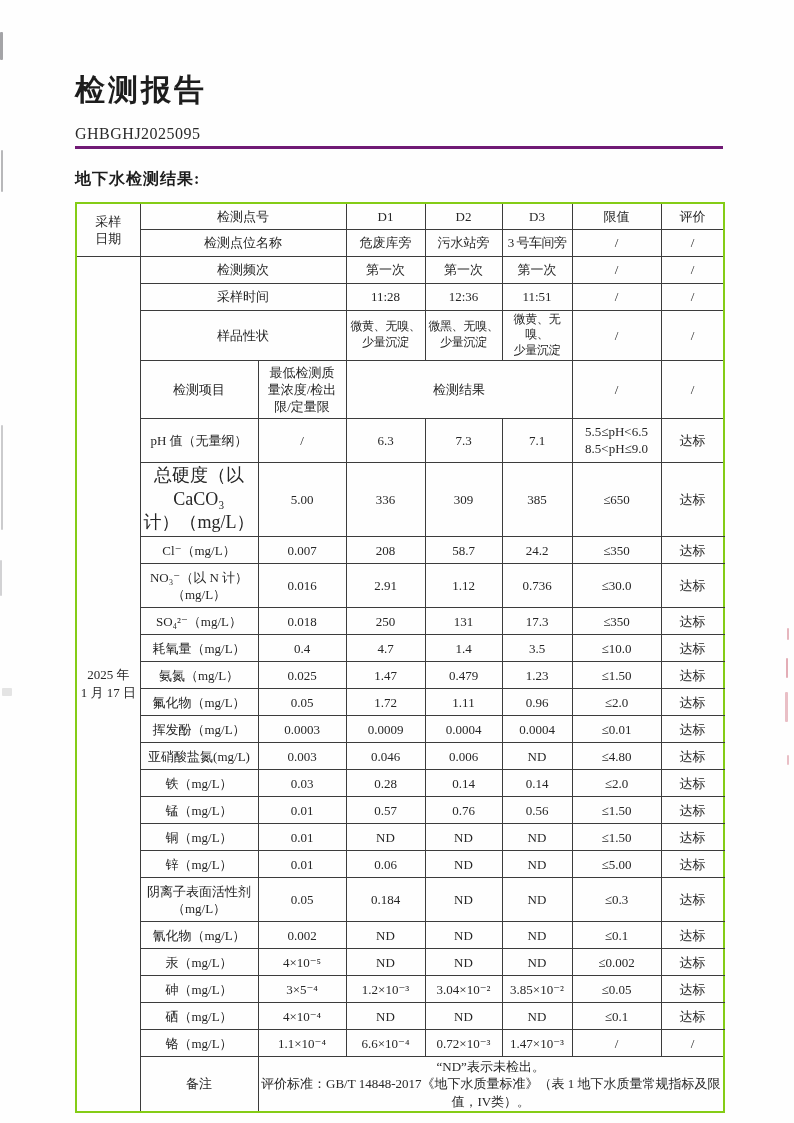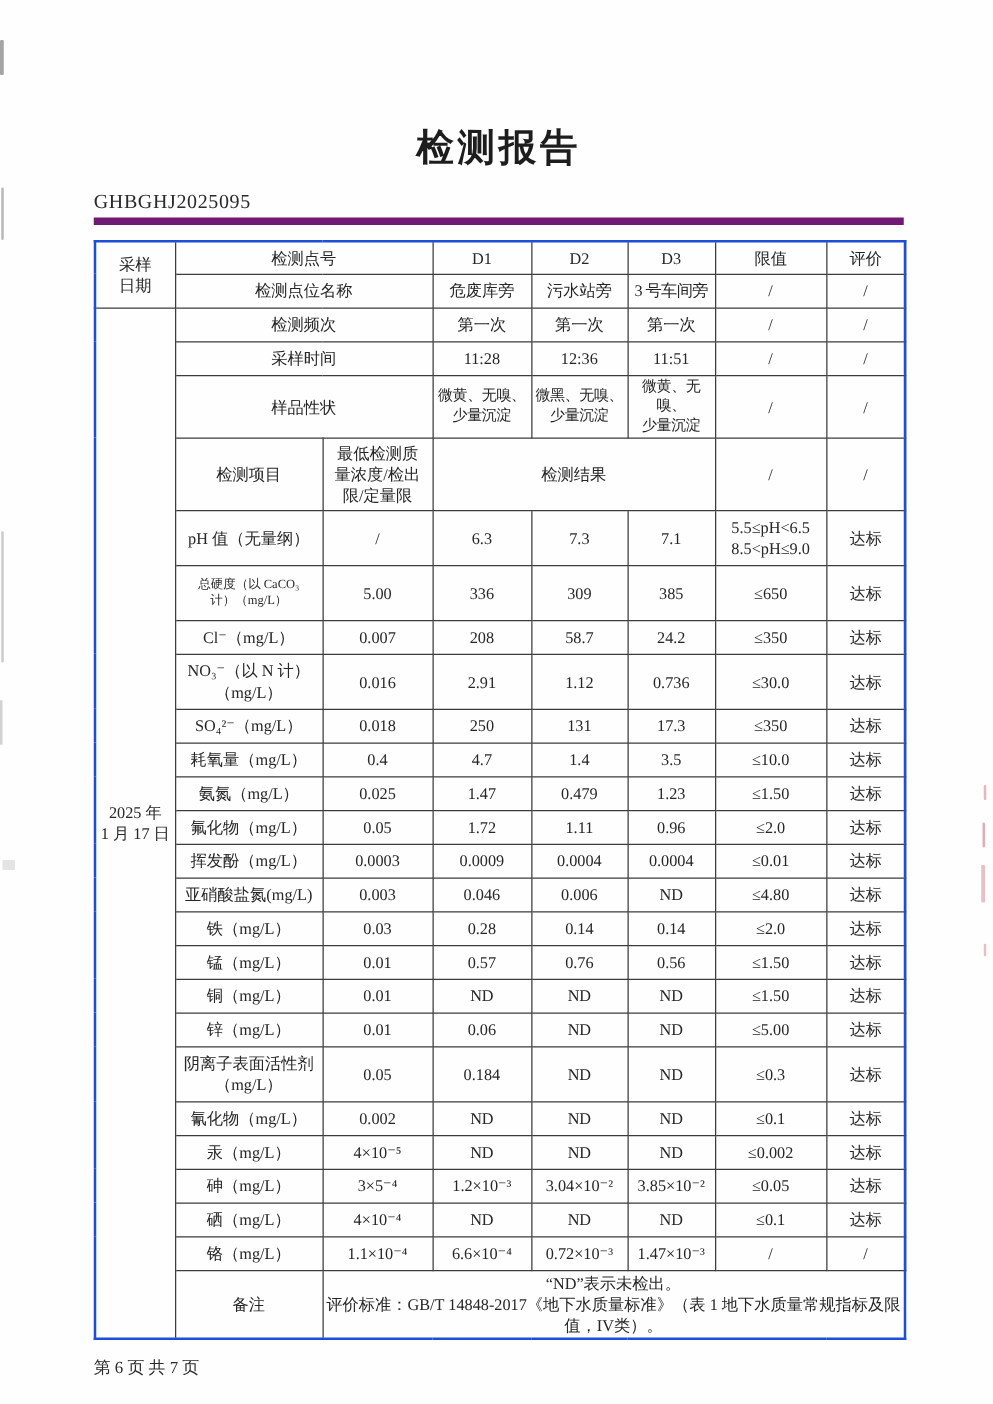--- a/index.html
+++ b/index.html
@@ -1,43 +1,43 @@
 <!DOCTYPE html>
 <html><head>
 <meta charset="utf-8">
 <style>
   html,body{margin:0;padding:0;background:#fff;}
   .page{
     position:relative;width:794px;height:1123px;background:#fefefe;
     font-family:"Liberation Serif","DejaVu Serif",serif;color:#222;overflow:hidden;
   }
   .content{position:absolute;left:75px;top:0;width:648px;}
-  .title{margin-top:98px;text-align:center;font-size:30px;font-weight:bold;letter-spacing:3px;color:#1d1d1d;}
-  .docline{display:flex;align-items:flex-end;border-bottom:6px solid #701a75;padding-bottom:3px;margin-top:14px;}
+  .title{margin-top:70px;font-size:30px;font-weight:bold;letter-spacing:3px;color:#1d1d1d;}
+  .docline{display:flex;align-items:flex-end;border-bottom:3px solid #701a75;padding-bottom:3px;margin-top:14px;}
   .docnum{font-size:16px;color:#2a2a2a;letter-spacing:.5px;}
   .section-heading{margin-top:20px;font-size:16px;font-weight:bold;color:#1d1d1d;letter-spacing:1px;}
   table.report{
     border-collapse:collapse;table-layout:fixed;width:648px;margin-top:12px;
     font-size:13px;color:#262626;
   }
   table.report td{
     border:1px solid #3c3c3c;text-align:center;vertical-align:middle;
     padding:1px 2px;white-space:pre-line;line-height:1.32;
   }
-  table.report{border:2px solid #1d4ed8;}
+  table.report{border:2px solid #84cc16;}
   tr.h1{height:26px;}
   tr.h1b{height:27px;}
   tr.h2{height:42px;}
   tr.h3{height:58px;}
   tr.tall{height:44px;}
   tr.remark-row{height:44px;}
   td.appearance{font-size:12px;letter-spacing:-.3px;}
   td.snug{letter-spacing:-.5px;}
   td.remark-text{text-align:left;padding-left:8px;font-size:13px;font-family:Liberation Serif, serif;}
-  td.small{font-size:10px;}
+  td.small{font-size:18px;}
   .footer{display:flex;justify-content:space-between;margin-top:13px;font-size:13.5px;color:#2a2a2a;}
   
   .artifact{position:absolute;border-radius:1px;}
   .a-l1{left:0;top:32px;width:3px;height:28px;background:rgba(90,90,95,.55);}
   .a-l2{left:1px;top:150px;width:2px;height:42px;background:rgba(100,100,105,.45);}
   .a-l3{left:1px;top:425px;width:2px;height:105px;background:rgba(110,110,115,.35);}
   .a-l4{left:0;top:560px;width:2px;height:36px;background:rgba(110,110,115,.3);}
   .a-l5{left:2px;top:688px;width:10px;height:8px;background:rgba(150,150,150,.25);}
   .a-r1{left:787px;top:628px;width:2px;height:12px;background:rgba(195,75,95,.4);}
   .a-r2{left:786px;top:658px;width:2px;height:20px;background:rgba(195,75,95,.45);}
@@ -59,20 +59,21 @@
   <div class="artifact a-r3"></div>
   <div class="artifact a-r4"></div>
 
   <div class="content">
     <div class="title">检测报告</div>
 
     <div class="docline">
       <span class="docnum">GHBGHJ2025095</span>
     </div>
 
+    <div class="section-heading">地下水检测结果:</div>
 
     <table class="report">
       <colgroup>
         <col style="width:64px">
           <col style="width:118px">
           <col style="width:88px">
         <col style="width:79px">
           <col style="width:77px">
           <col style="width:70px">
         <col style="width:89px">

